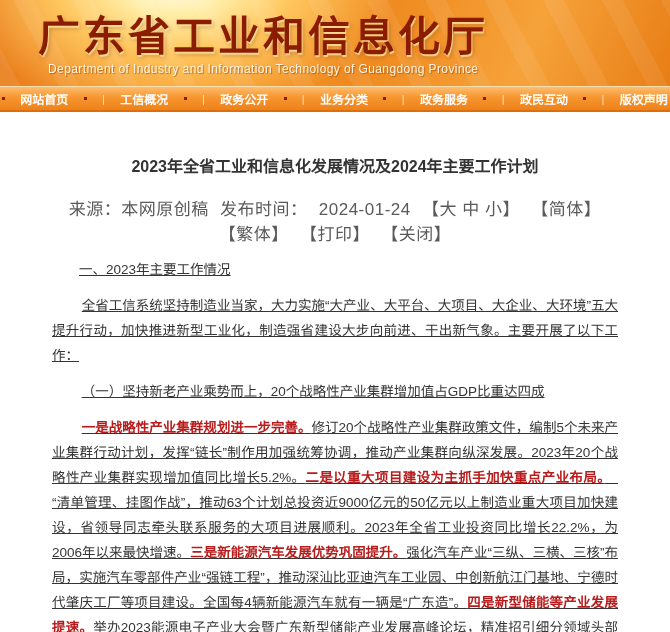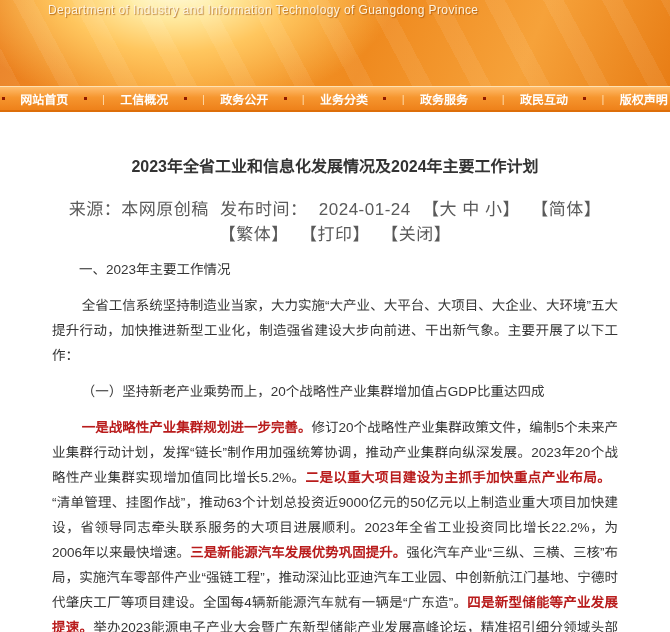--- a/index.html
+++ b/index.html
@@ -51,29 +51,30 @@
   .meta{
     margin-top:17px;text-align:center;font-size:17px;color:#5a5a5a;
     letter-spacing:0.5px;
   }
   .meta span{margin:0 3px;}
   .meta .ctrl{cursor:pointer;}
   .article-body{
     margin-top:12px;font-size:13.5px;line-height:25px;color:#353535;
     text-align:justify;
   }
-  .article-body p{margin:11px 0;}
+  .article-body p{margin:11px 0;text-decoration:underline;}
   .article-body p.heading{text-indent:2em;}
   .article-body p.para{text-indent:2.2em;}
   .article-body .b{font-weight:bold;color:#b91c1c;}
 </style>
 </head>
 <body>
 
 <header class="banner">
+  <div class="banner-title">广东省工业和信息化厅</div>
   <div class="banner-sub">Department of Industry and Information Technology of Guangdong Province</div>
 </header>
 
 <nav class="navbar" id="main-nav">
     <span class="bullet"></span>
     <a class="nav-item">网站首页</a>
     <span class="bullet"></span>
     <span class="pipe">|</span>
     <a class="nav-item">工信概况</a>
     <span class="bullet"></span>

